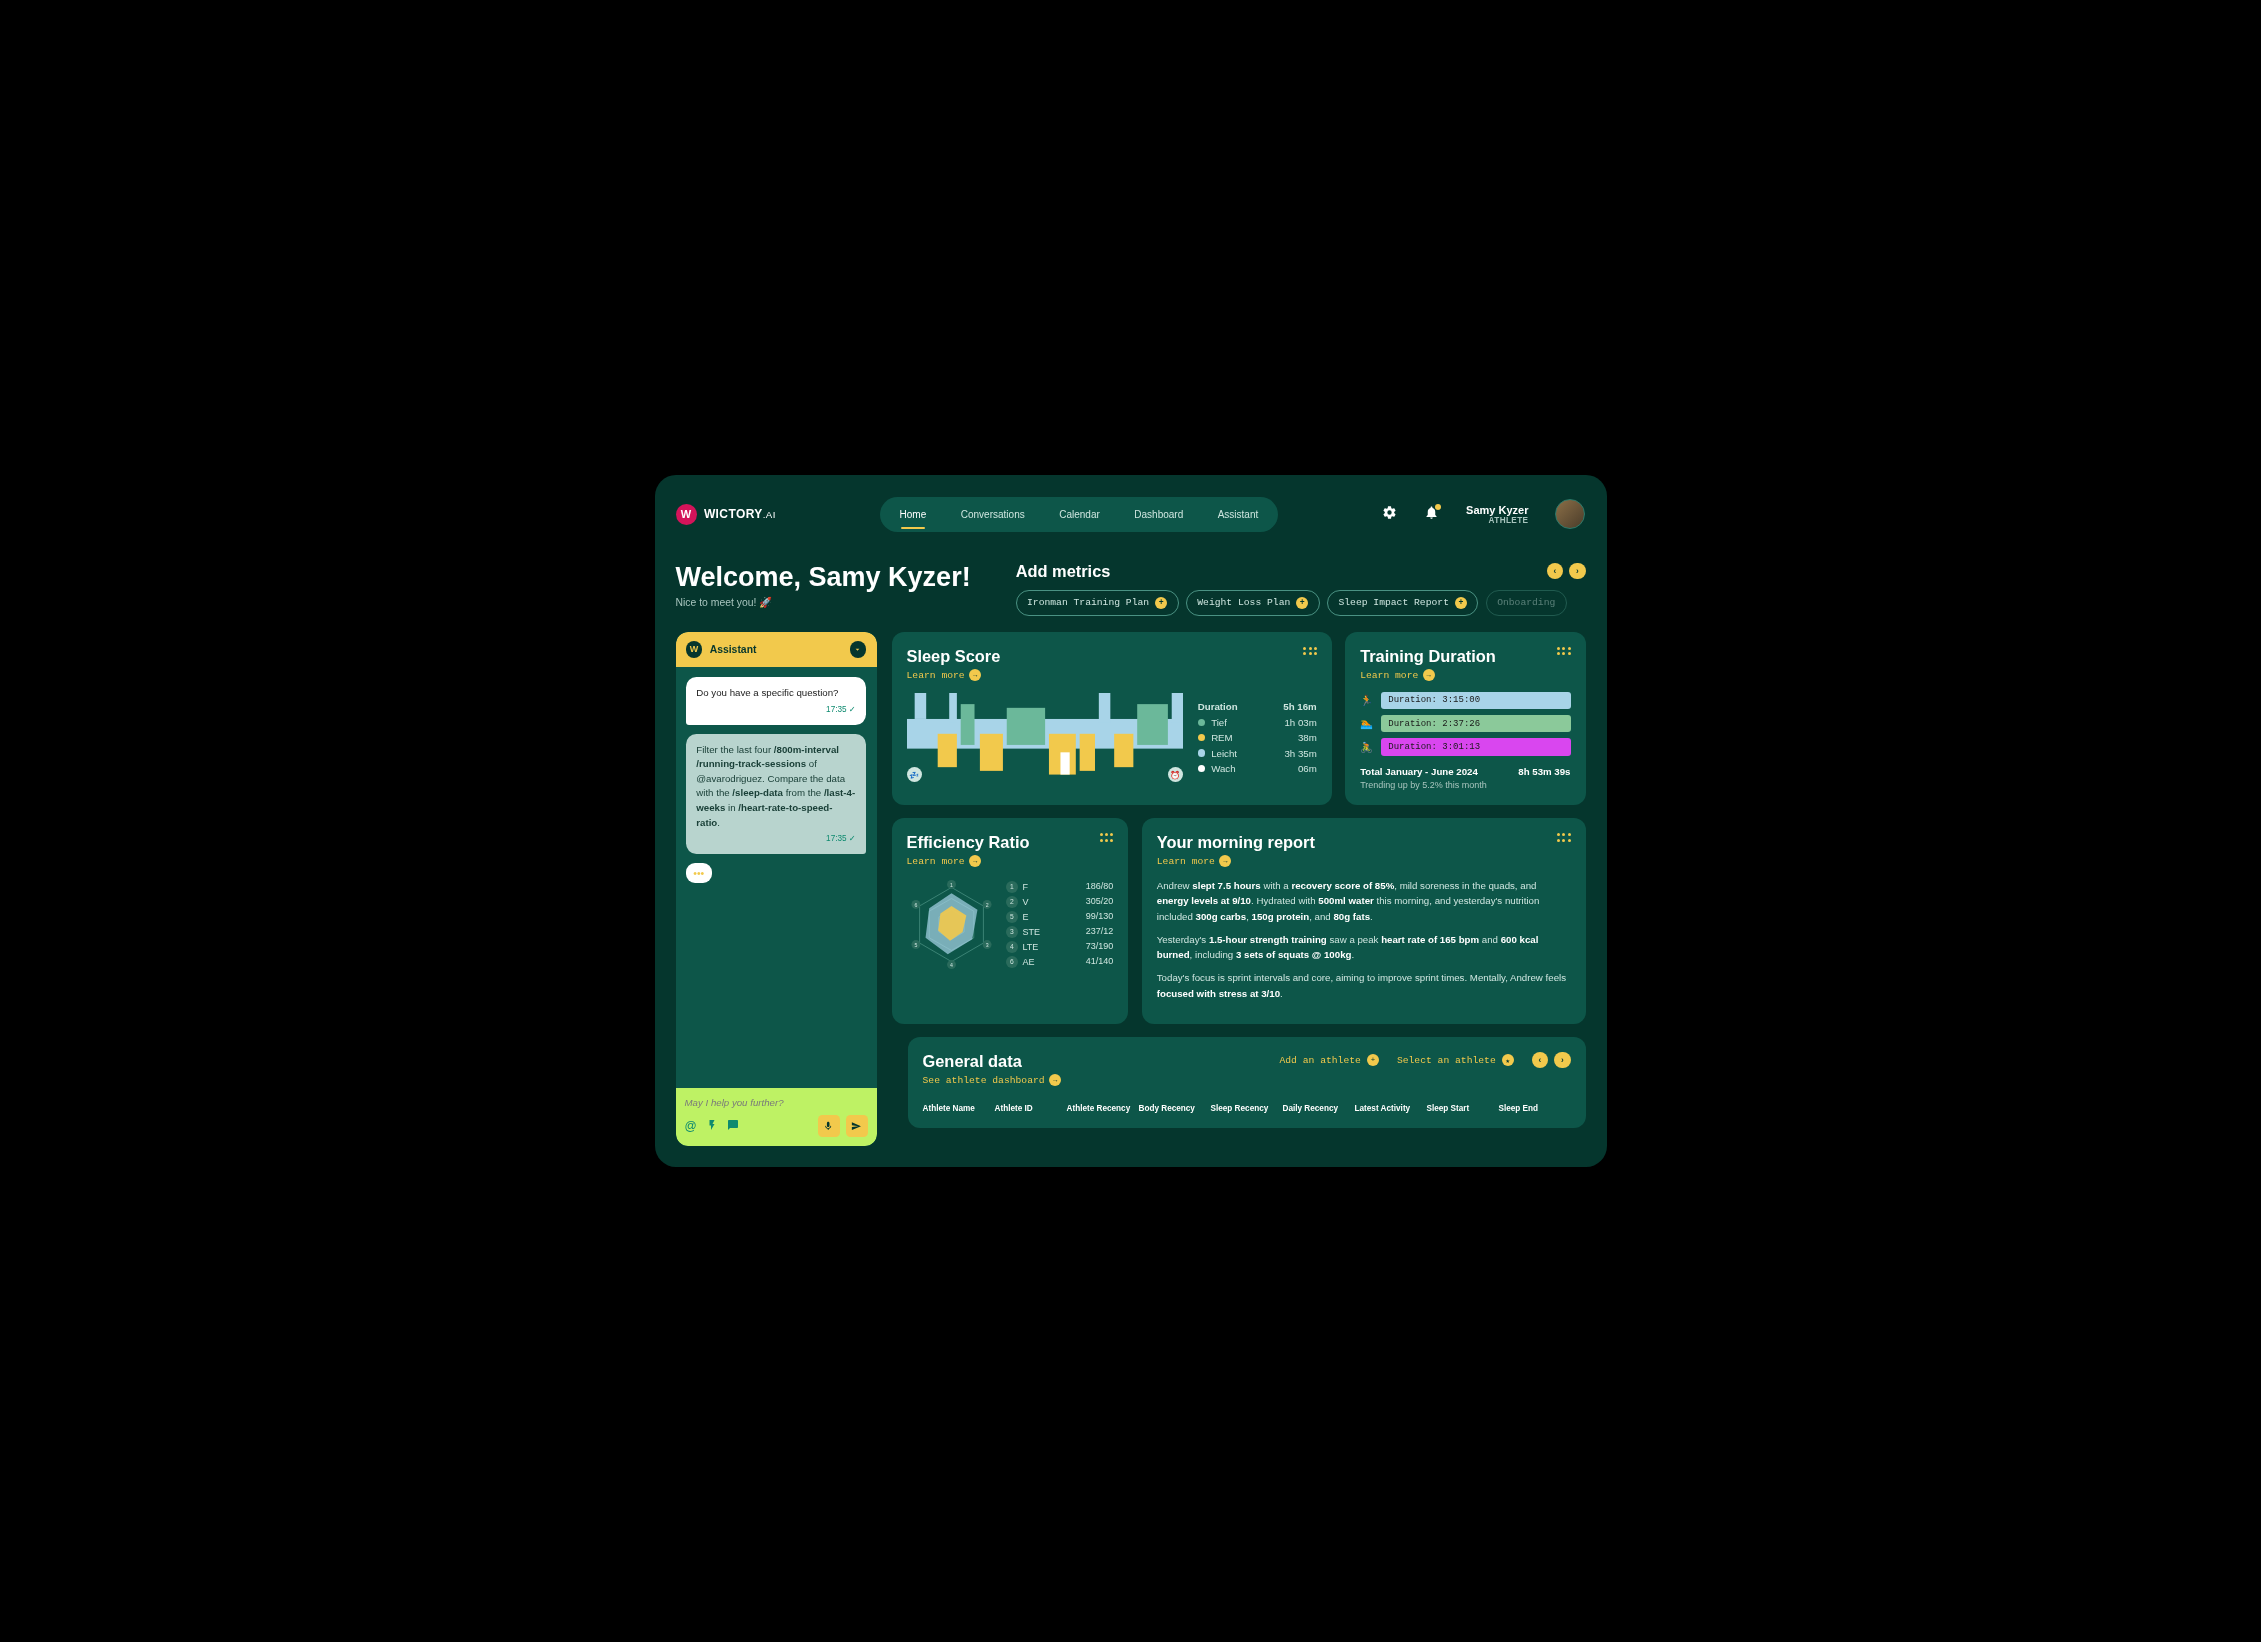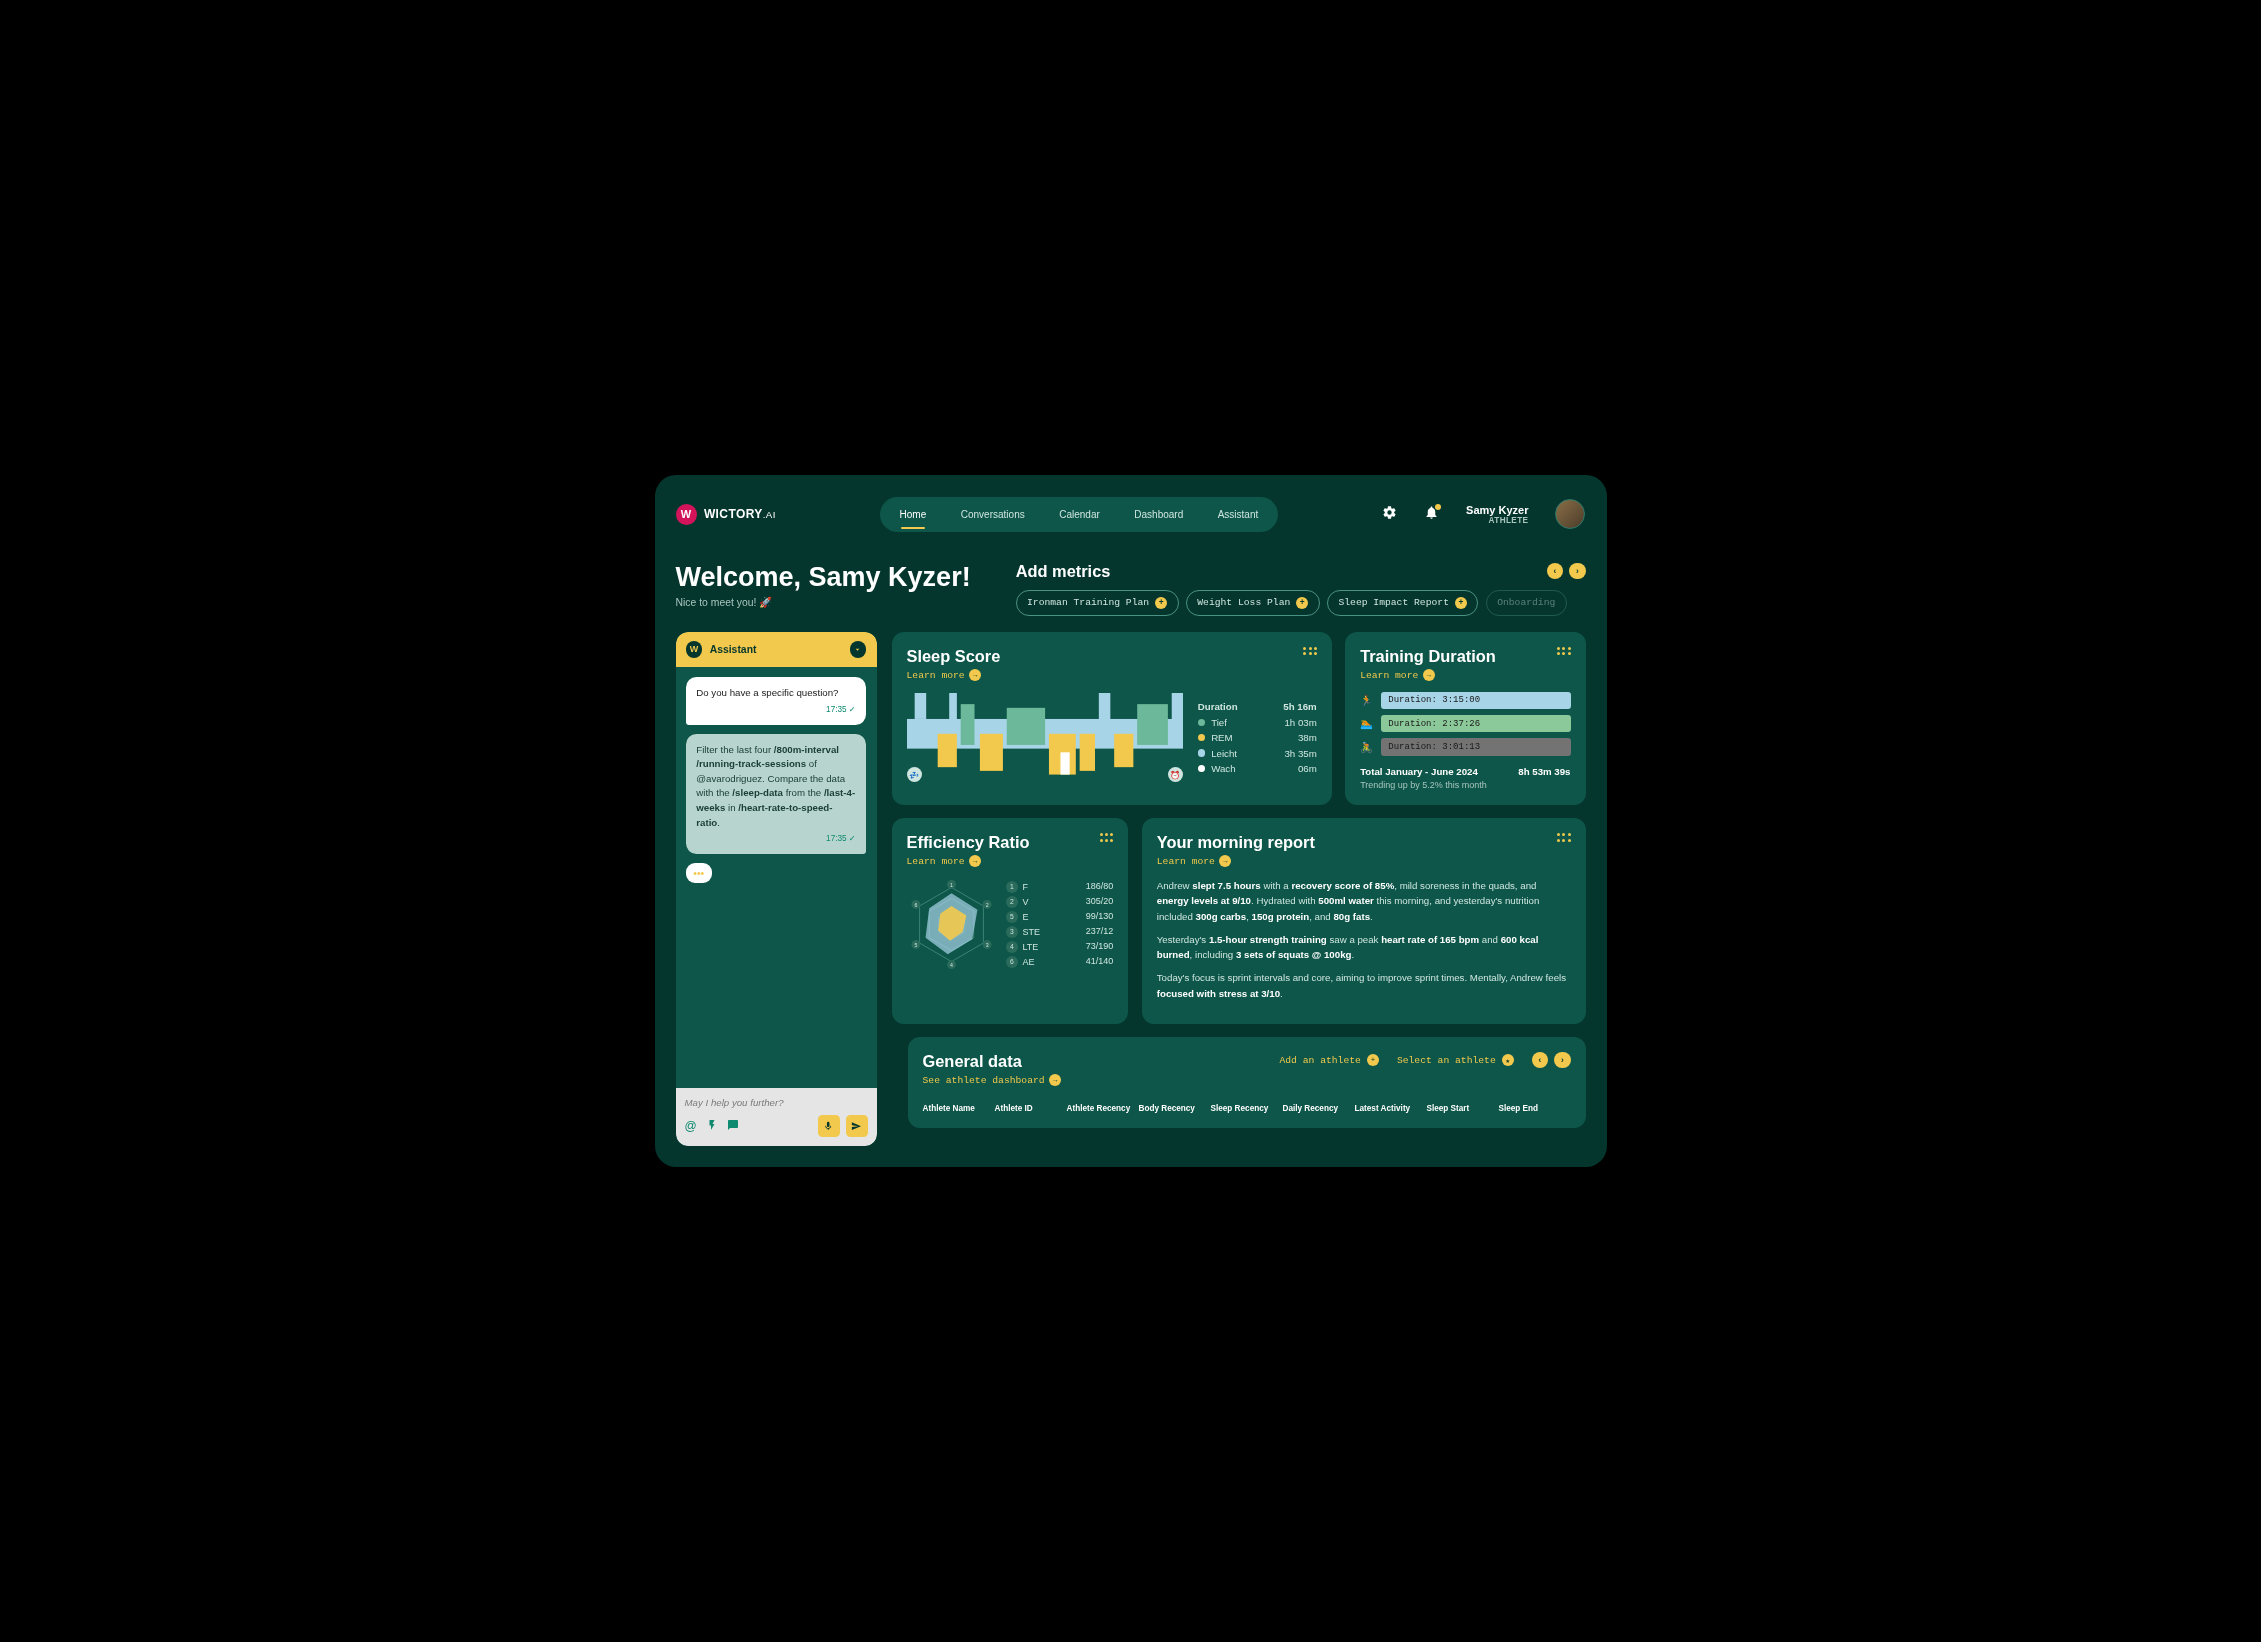--- a/index.html
+++ b/index.html
@@ -224,21 +224,21 @@
 .typing {
   background: #fff;
   border-radius: 9px;
   padding: 4.5px 7.4px;
   width: fit-content;
   font-size: 10.4px;
   color: #f2c94c;
 }
 .input-area {
   padding: 9px;
-  background: #e5e5e5;
+  background: #bef264;
   border-radius: 0 0 12px 12px;
 }
 .input-box {
   color: #7a7a7a;
   font-style: italic;
   font-size: 9.7px;
   margin-bottom: 7.4px;
 }
 .input-actions {
   display: flex;
@@ -586,21 +586,21 @@
             <div class="duration-row">
               <span class="duration-icon">🏃</span>
               <div class="duration-bar" style="background:#a8d4e8;width:100%">Duration: 3:15:00</div>
             </div>
             <div class="duration-row">
               <span class="duration-icon">🏊</span>
               <div class="duration-bar" style="background:#8bc99a;width:80%">Duration: 2:37:26</div>
             </div>
             <div class="duration-row">
               <span class="duration-icon">🚴</span>
-              <div class="duration-bar" style="background:#737373;width:92%">Duration: 3:01:13</div>
+              <div class="duration-bar" style="background:#d946ef;width:92%">Duration: 3:01:13</div>
             </div>
           </div>
           <div class="training-footer">
             <div class="training-total">
                 <span>Total January - June 2024</span>
                 <span>8h 53m 39s</span>
               </div>
             <div class="training-trend">Trending up by 5.2% this month</div>
           </div>
         </div>

